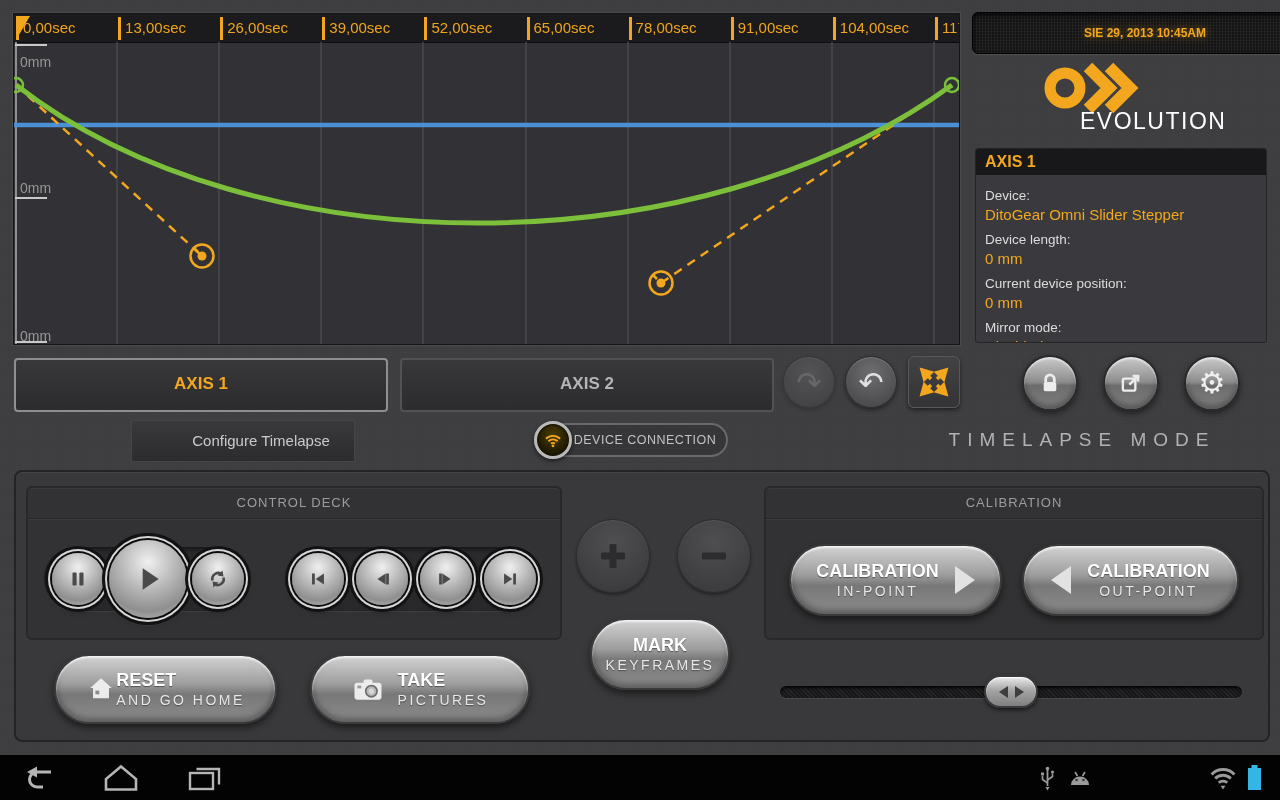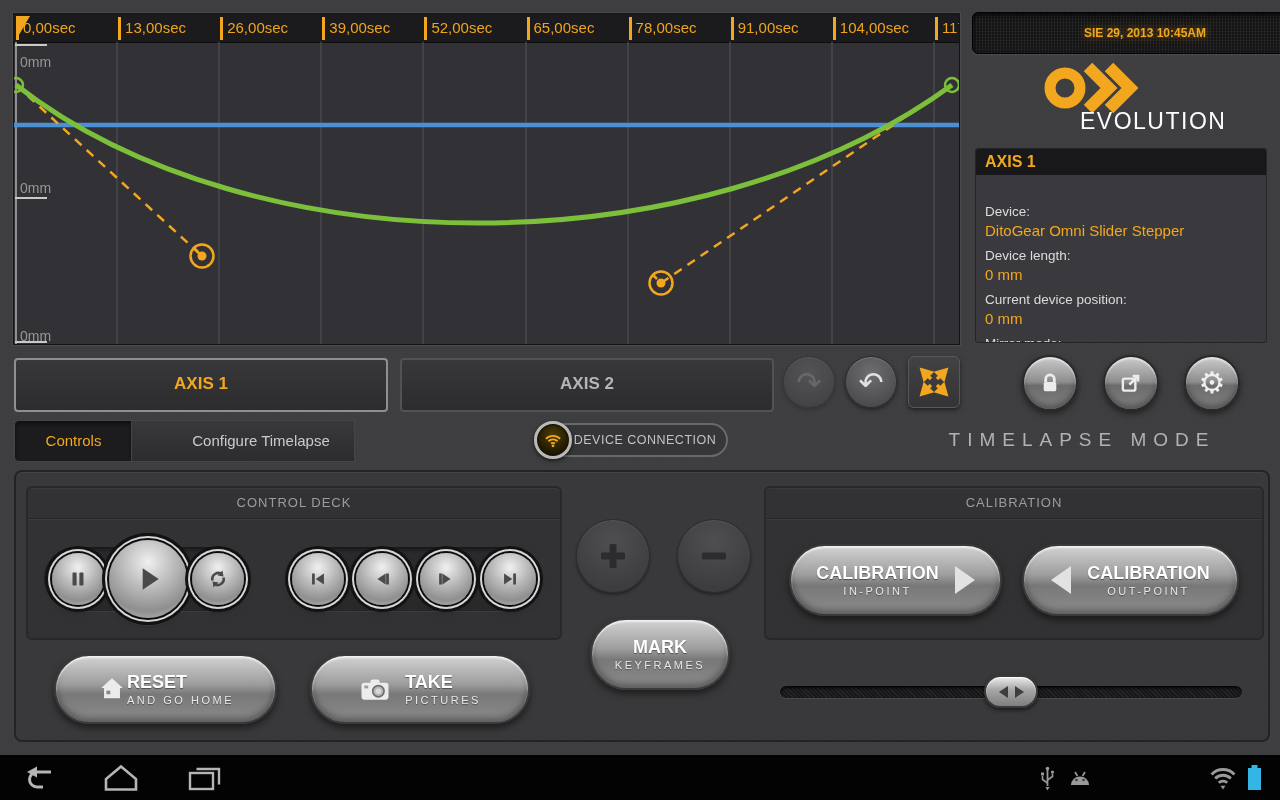--- a/index.html
+++ b/index.html
@@ -29,21 +29,21 @@
                      repeating-linear-gradient(0deg,rgba(255,255,255,.04) 0 1px,transparent 1px 3px);
     border:1px solid #000;box-shadow:inset 0 2px 5px rgba(0,0,0,.8),0 1px 0 rgba(255,255,255,.08);
     text-align:center;line-height:40px;color:#f2a71e;font-weight:bold;font-size:12px;
     text-shadow:0 0 9px rgba(242,167,30,.55);padding-left:24px;}
   #evo-text{left:1080px;top:108px;width:200px;font-size:23px;letter-spacing:1.5px;color:#fdfdfd;}
   #axis-panel{left:975px;top:148px;width:290px;height:193px;background:#3a3a3e;
     border:1px solid #252527;border-radius:3px;overflow:hidden;
     box-shadow:inset 0 1px 0 rgba(255,255,255,.05);}
   #axis-panel-header{height:26px;background:#18181a;color:#f2a71e;font-weight:bold;
     font-size:16px;line-height:26px;padding-left:9px;}
-  #axis-panel-body{padding:20px 9px;}
+  #axis-panel-body{padding:4px 9px;}
   .info-label{color:#dcdcdc;font-size:13.5px;margin-top:9px;}
   .info-value{color:#f2a71e;font-size:15px;margin-top:3px;}
 
   
   .axis-btn{top:358px;height:50px;border-radius:4px;text-align:center;line-height:48px;
     font-weight:bold;font-size:17px;background:linear-gradient(#38383a,#2c2c2e);}
   #axis1-btn{left:14px;width:370px;border:2px solid #8f8f91;color:#f2a71e;}
   #axis2-btn{left:400px;width:370px;border:2px solid #525254;color:#b5b5b5;}
   .round-sm{width:50px;height:50px;border-radius:50%;
     background:radial-gradient(circle at 50% 32%,#6e6e70,#4b4b4d 78%);
@@ -88,21 +88,21 @@
   .dim-btn{position:absolute;width:72px;height:72px;border-radius:50%;
     background:radial-gradient(circle at 50% 30%,#4f4f51,#3d3d3f 75%);
     border:1px solid #2c2c2e;box-shadow:inset 0 1px 1px rgba(255,255,255,.09),0 2px 3px rgba(0,0,0,.4);
     display:flex;align-items:center;justify-content:center;}
   .pill{position:absolute;border-radius:40px;
     background:linear-gradient(#d2d2d2,#9e9e9e 42%,#787878 58%,#8c8c8c);
     border:2px solid #3a3a3c;
     box-shadow:inset 0 2px 2px rgba(255,255,255,.75),inset 0 -4px 6px rgba(0,0,0,.35),0 4px 7px rgba(0,0,0,.5);
     display:flex;align-items:center;justify-content:center;box-sizing:border-box;}
   .pill-title{font-size:18px;font-weight:bold;color:#fff;text-shadow:0 1px 1px rgba(0,0,0,.45);line-height:20px;}
-  .pill-sub{font-size:11px;letter-spacing:2.5px;color:#e8e8e8;text-shadow:0 1px 1px rgba(0,0,0,.4);margin-top:2px;}
+  .pill-sub{font-size:14px;letter-spacing:2.5px;color:#e8e8e8;text-shadow:0 1px 1px rgba(0,0,0,.4);margin-top:2px;}
   .tri-r{width:0;height:0;border-left:20px solid #e2e2e2;border-top:14px solid transparent;border-bottom:14px solid transparent;}
   .tri-l{width:0;height:0;border-right:20px solid #e2e2e2;border-top:14px solid transparent;border-bottom:14px solid transparent;}
   #slider-track{left:764px;top:214px;width:462px;height:12px;border-radius:6px;background:#18181a;
     background-image:repeating-linear-gradient(45deg,rgba(255,255,255,.06) 0 1px,transparent 1px 3px);
     box-shadow:inset 0 2px 3px rgba(0,0,0,.9),0 1px 0 rgba(255,255,255,.08);}
   #slider-handle{position:absolute;left:204px;top:-11px;width:54px;height:33px;border-radius:17px;
     background:linear-gradient(#ececec,#a5a5a5 45%,#7f7f7f);border:2px solid #3a3a3c;
     box-shadow:0 2px 4px rgba(0,0,0,.6),inset 0 1px 1px #fff;
     display:flex;align-items:center;justify-content:center;gap:7px;box-sizing:border-box;}
   .h-tri-l{width:0;height:0;border-right:9px solid #3e3e40;border-top:6px solid transparent;border-bottom:6px solid transparent;}
@@ -266,21 +266,20 @@
       <rect x="4.5" y="8" width="11.5" height="11" rx="1.5" fill="none" stroke="#ececec" stroke-width="2.2"></rect>
       <path d="M10.5 13.5 18 6" stroke="#ececec" stroke-width="2.4"></path>
       <path d="M13.5 5.5h5v5" fill="none" stroke="#ececec" stroke-width="2.4"></path>
     </svg>
   </div>
   <div class="abs chrome-btn" style="left:1184px;top:355px;">
     <span style="font-size:30px;color:#efefef;line-height:1;">⚙</span>
   </div>
   <div id="mode-label" class="abs">TIMELAPSE MODE</div>
 
-  <div class="abs tab active" style="left:14px;width:117px;border-radius:5px 0 0 5px;">Controls</div>
   <div class="abs tab" style="left:131px;width:186px;padding-left:36px;">Configure Timelapse</div>
 
   <div id="devconn" class="abs">DEVICE CONNECTION</div>
   <div id="devconn-badge" class="abs">
     <svg width="20" height="20" viewBox="0 0 24 24">
       <path d="M3.5 10.5a12 12 0 0 1 17 0" fill="none" stroke="#f2a71e" stroke-width="2.2"></path>
       <path d="M6.5 13.5a8 8 0 0 1 11 0" fill="none" stroke="#f2a71e" stroke-width="2.2"></path>
       <path d="M9.5 16.3a4.5 4.5 0 0 1 5 0" fill="none" stroke="#f2a71e" stroke-width="2.2"></path>
       <circle cx="12" cy="19" r="1.7" fill="#f2a71e"></circle>
     </svg>

